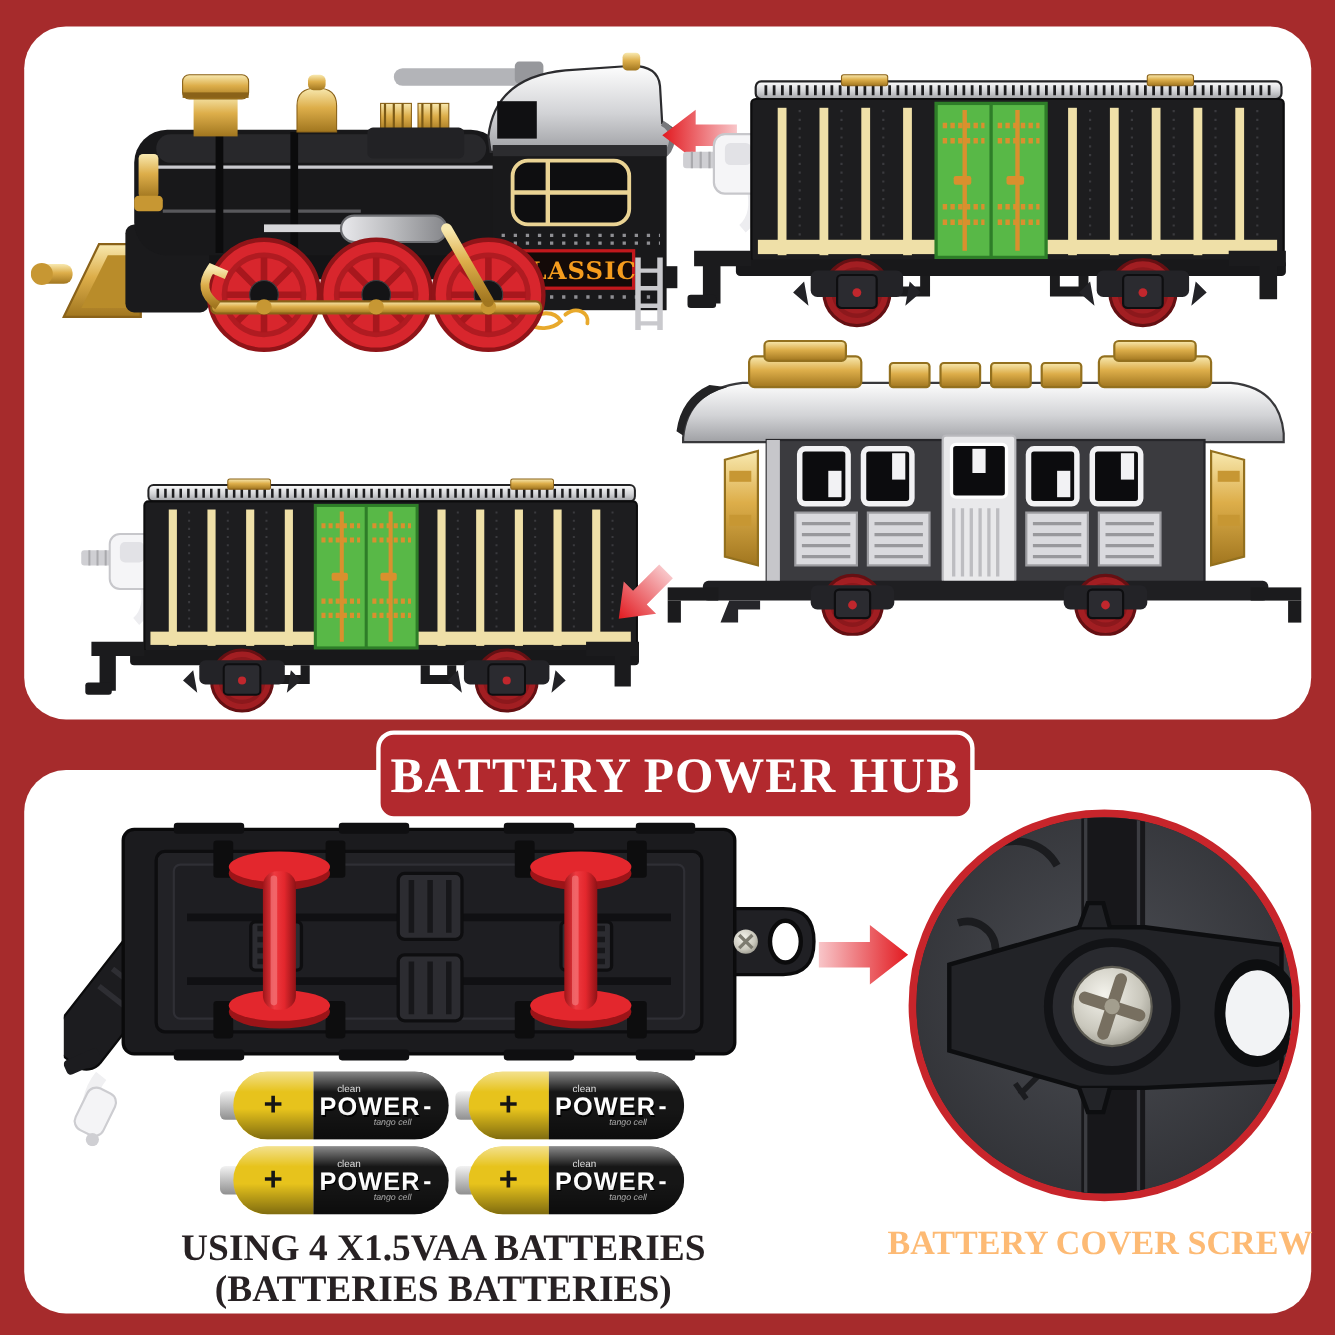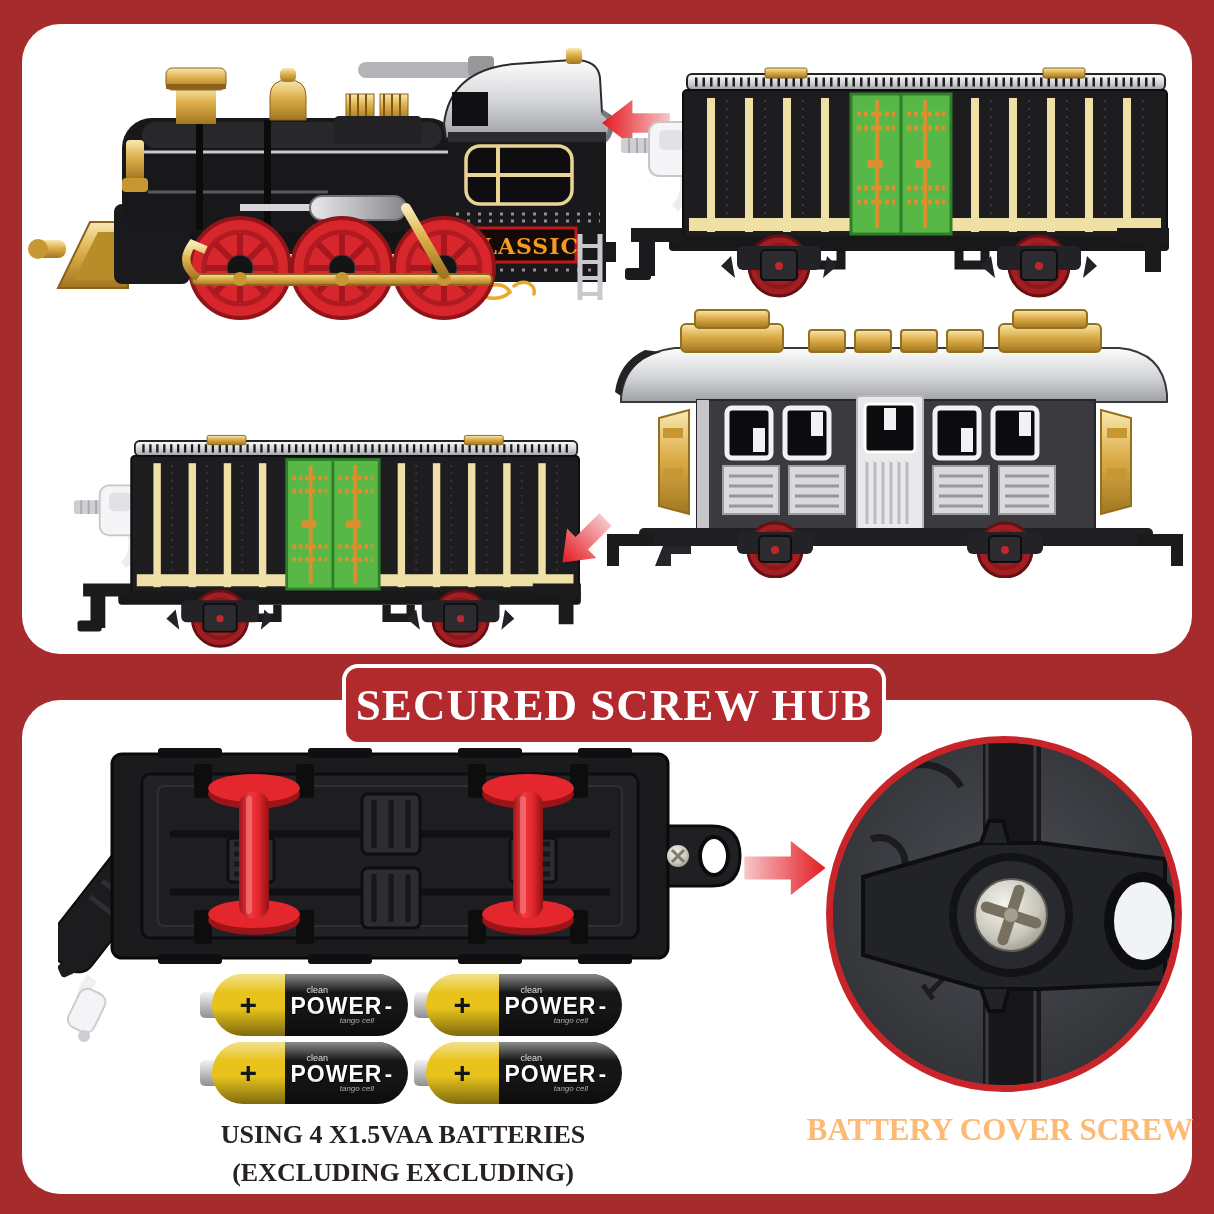--- a/index.html
+++ b/index.html
@@ -35,21 +35,21 @@
              padding:2px 8px 2px 6px;font-family:"Liberation Sans",sans-serif;}
   .bat-clean{font-size:9px;opacity:.85;margin-left:16px;line-height:9px;}
   .bat-powerline{display:flex;align-items:center;justify-content:space-between;line-height:22px;}
   .bat-power{font-size:23px;font-weight:bold;letter-spacing:1px;text-shadow:1px 1px 0 #000;}
   .bat-minus{font-size:22px;font-weight:bold;margin-right:8px;}
   .bat-tango{font-size:8px;font-style:italic;align-self:flex-end;margin-right:26px;opacity:.8;line-height:8px;}
   .bat-gloss{position:absolute;inset:0;border-radius:31px;pointer-events:none;
              background:linear-gradient(180deg,rgba(255,255,255,.5),rgba(255,255,255,0) 30%,rgba(0,0,0,0) 55%,rgba(0,0,0,.45));}
   .b1{left:200px;top:974px;} .b2{left:414px;top:974px;} .b3{left:200px;top:1042px;} .b4{left:414px;top:1042px;}
   .caption{position:absolute;text-align:center;color:var(--text-dark,#272123);font-weight:bold;}
-  .cap-batteries{left:120px;top:1116px;width:566px;font-size:26px;line-height:38px;}
+  .cap-batteries{left:120px;top:1116px;width:566px;font-size:34px;line-height:38px;}
   .cap-screw{left:800px;top:1112px;width:400px;font-size:31px;color:#fdba74;}
 </style>
 </head>
 <body>
 
 <div class="stage">
 
   <svg class="svgdefs" aria-hidden="true">
     <defs>
       <linearGradient id="gold" x1="0" y1="0" x2="0" y2="1">
@@ -389,21 +389,21 @@
     </g>
   </svg>
 
   <div class="abs arrowB">
     <svg viewBox="0 0 80 56" width="64" height="46">
         <polygon points="2,28 36,2 36,17 78,17 78,39 36,39 36,54" fill="url(#arrL)"></polygon>
       </svg>
   </div>
 
   <div class="badge">
-    <span>SECURED SCREW HUB</span>
+    <span>BATTERY POWER HUB</span>
   </div>
 
   <svg class="abs powerhub" viewBox="0 0 700 300">
     <circle cx="88" cy="112" r="24" fill="url(#screwg)" stroke="#6f7074" stroke-width="2"></circle>
     <path d="M80 104 l16 16 M96 104 l-16 16" stroke="#8d8b80" stroke-width="4"></path>
     <g transform="rotate(38 88 112)">
       <rect x="62" y="92" width="52" height="158" rx="16" fill="#1c1c1f" stroke="#0b0b0c" stroke-width="2"></rect>
       <path d="M70 120 h36 M70 140 h36 M70 160 h36 M70 180 h36" stroke="#2e2e33" stroke-width="5"></path>
     </g>
     <path d="M34 236 q-16 20 -10 48" stroke="#f0f0f2" stroke-width="12" fill="none"></path>
@@ -559,17 +559,17 @@
           <span class="bat-minus">-</span>
         </div>
         <span class="bat-tango">tango cell</span>
       </div>
       <div class="bat-gloss"></div>
     </div>
   </div>
 
   <div class="caption cap-batteries">
     <div>USING 4 X1.5VAA BATTERIES</div>
-    <div>(EXCLUDING EXCLUDING)</div>
+    <div>(BATTERIES BATTERIES)</div>
   </div>
   <div class="caption cap-screw">BATTERY COVER SCREW</div>
 
 </div>
 
 </body></html>

